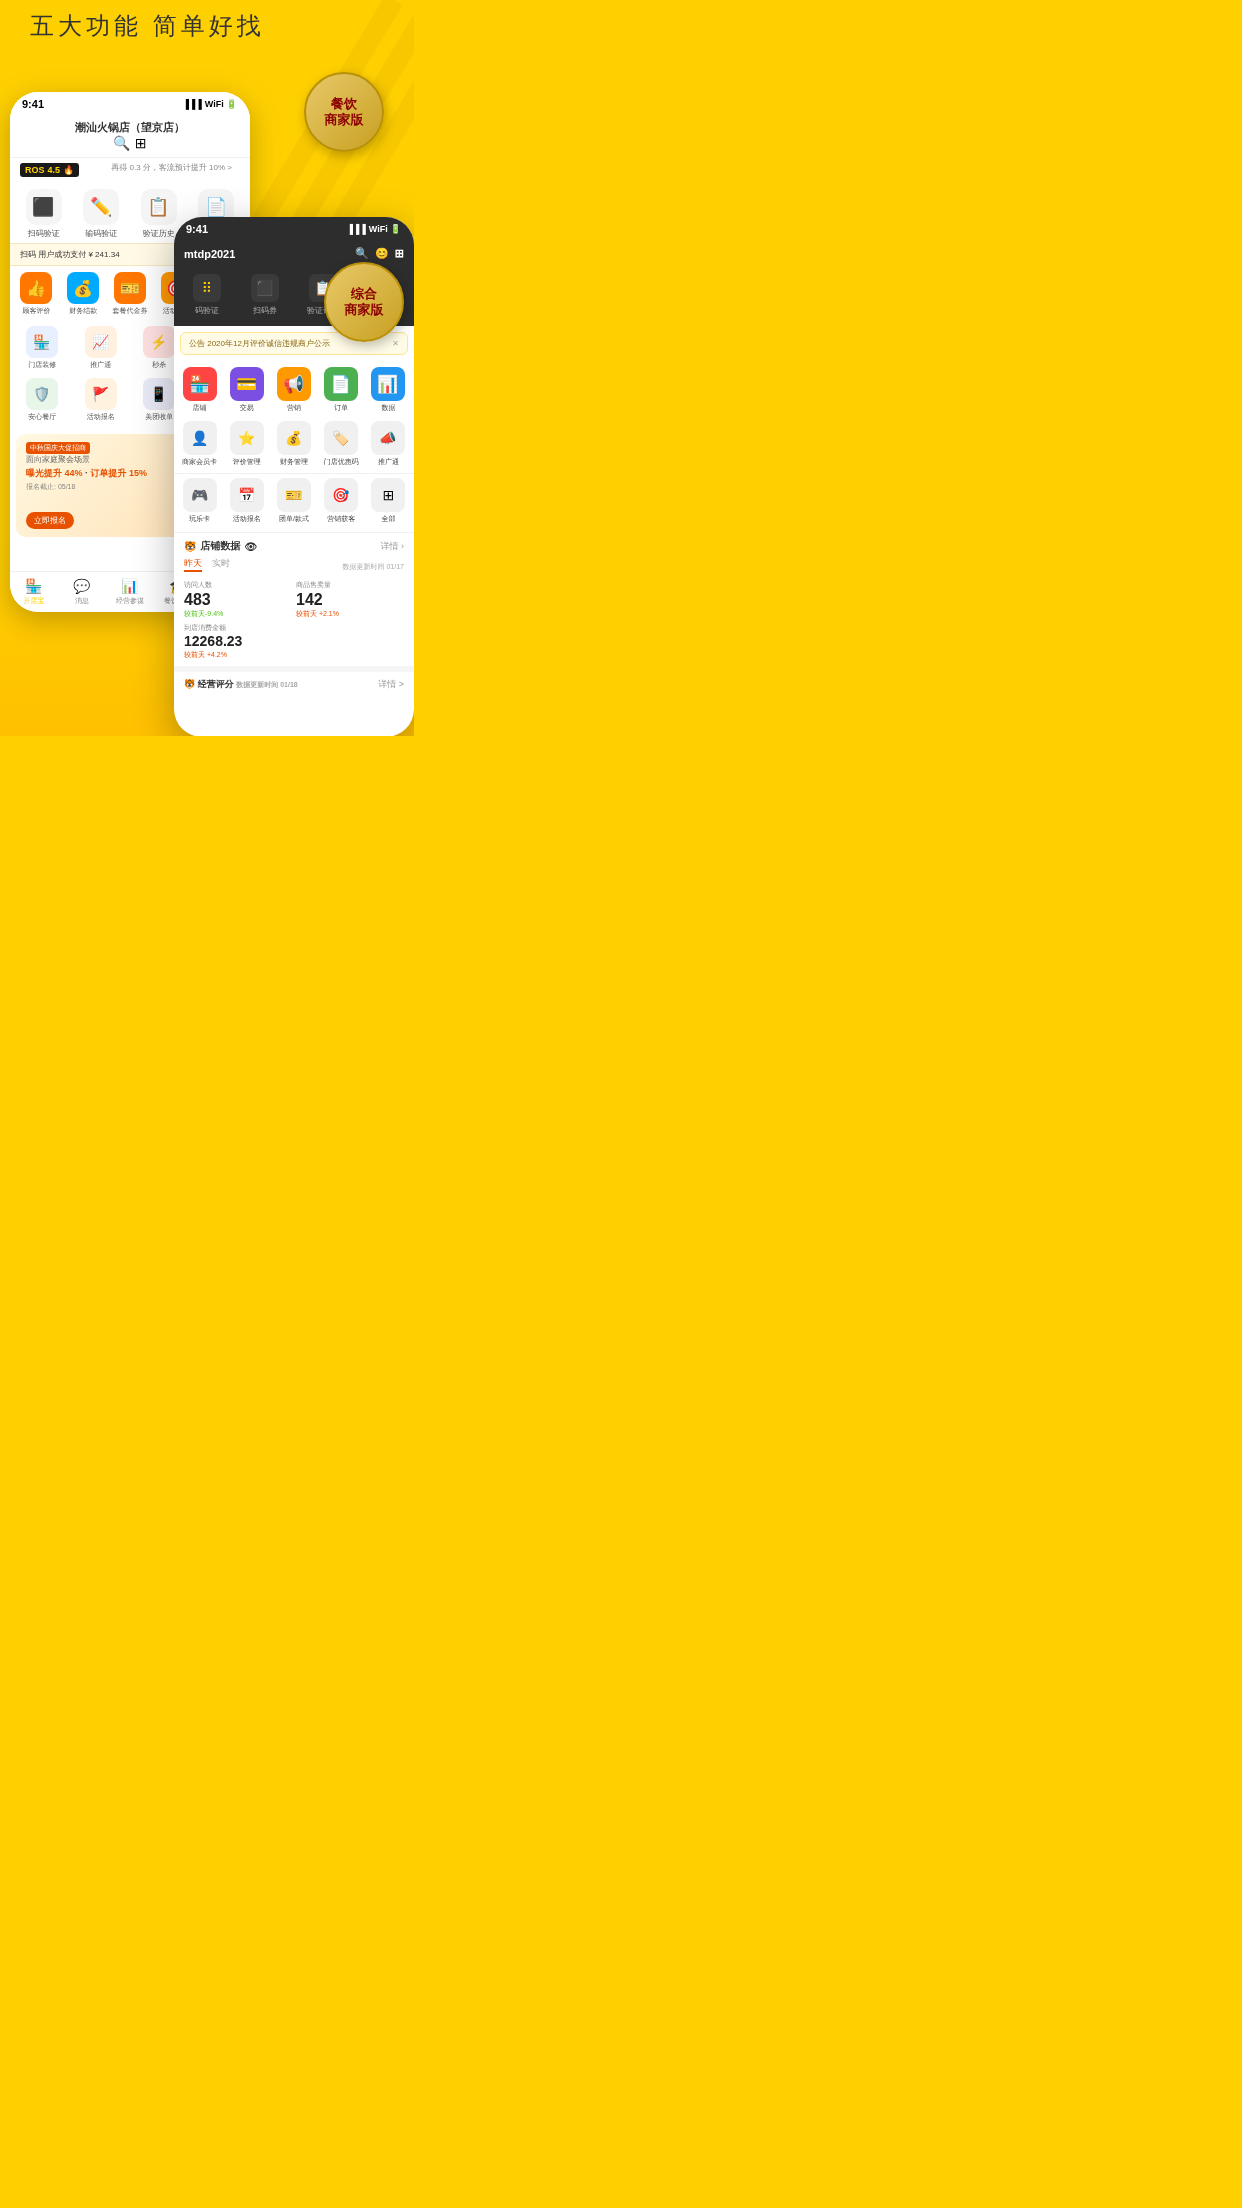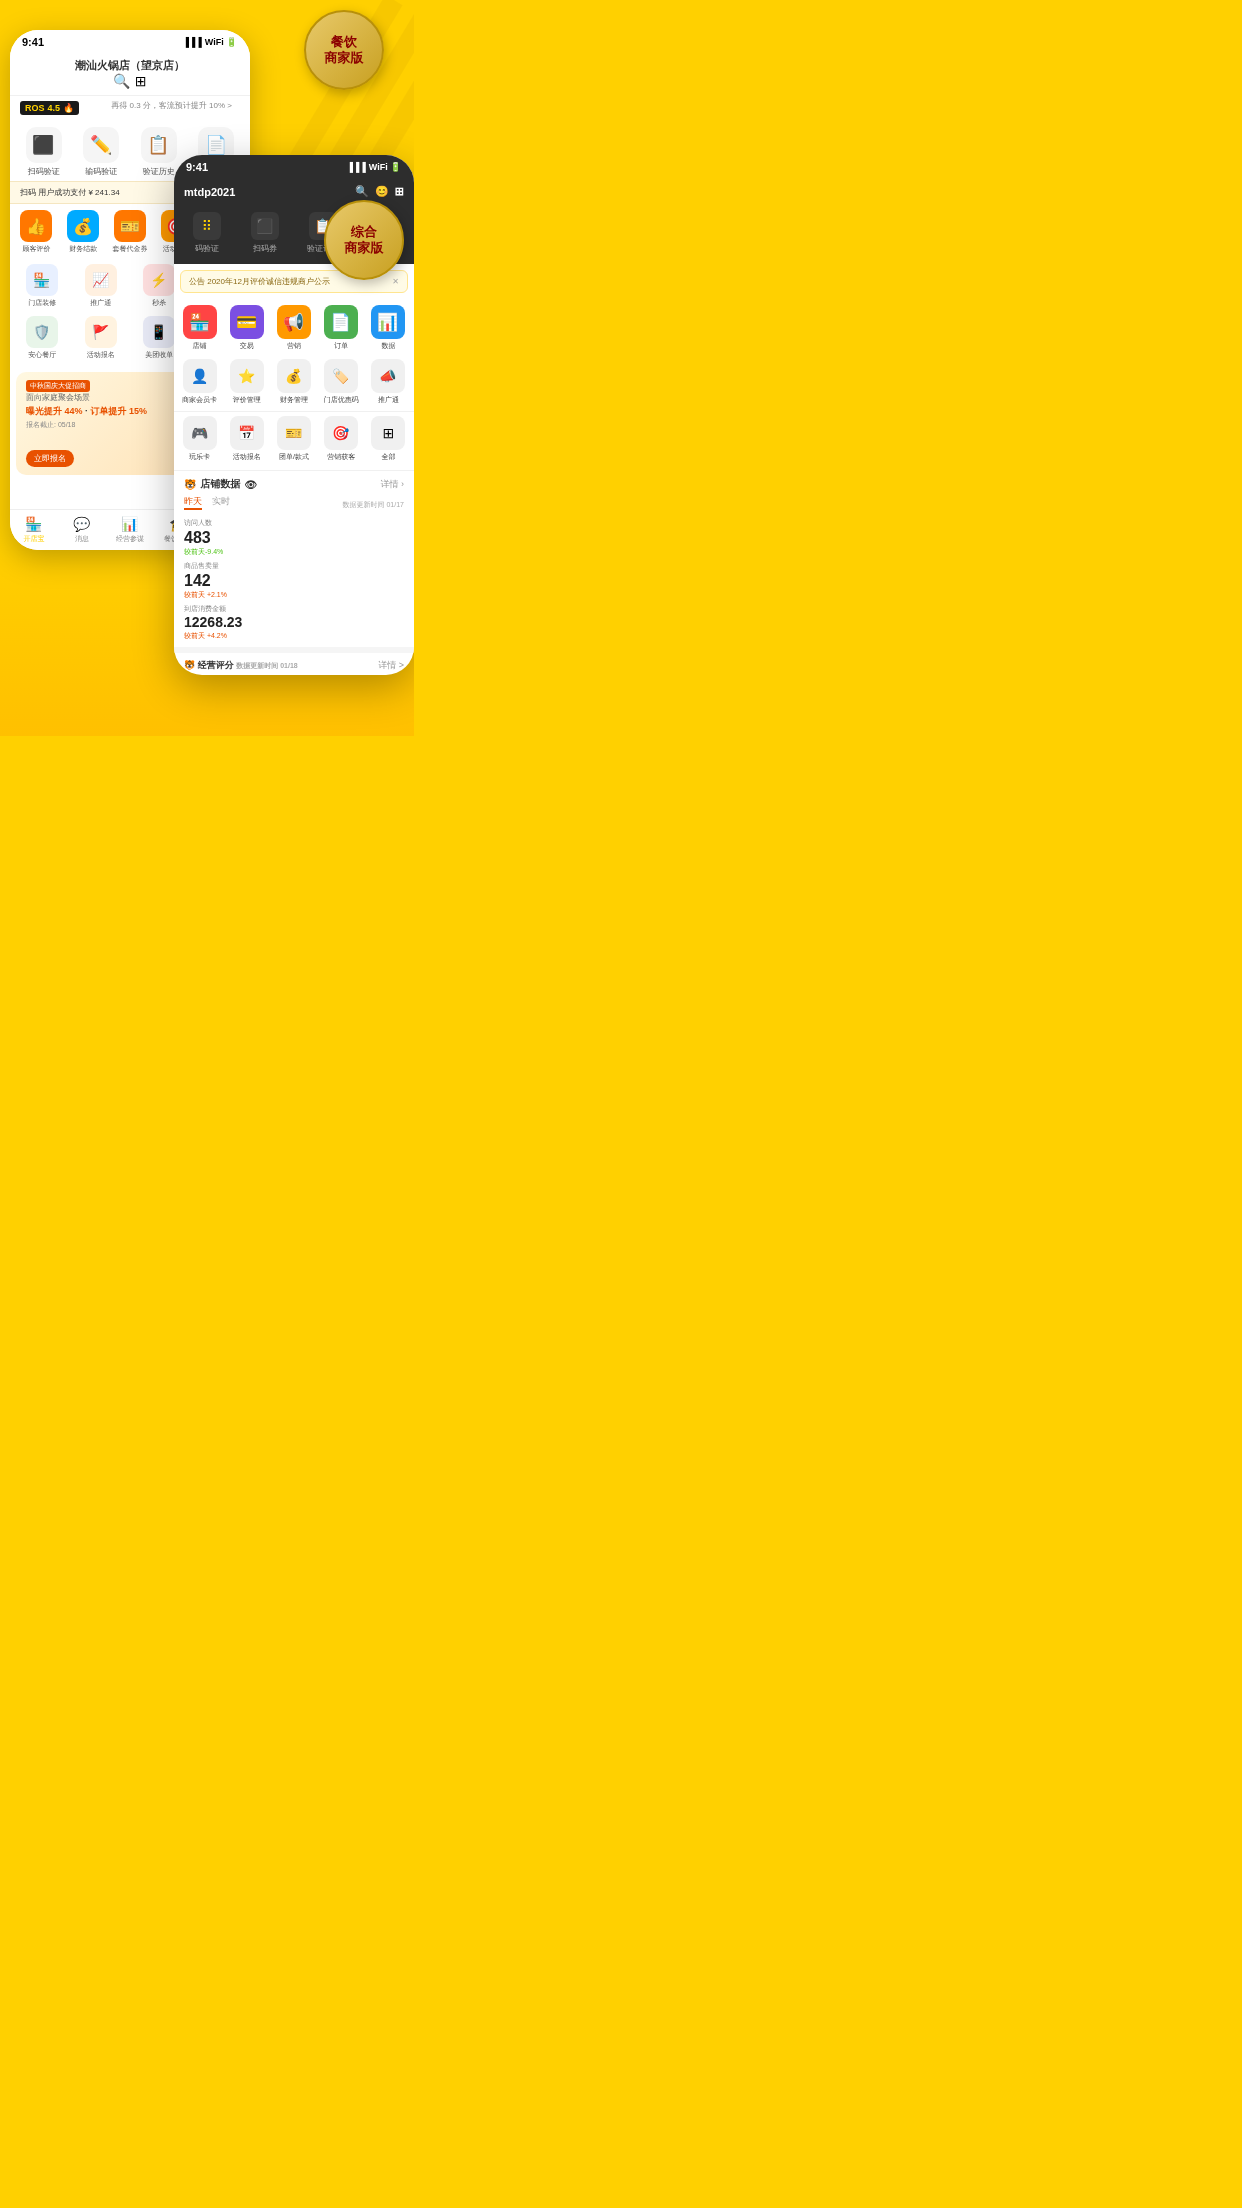--- a/index.html
+++ b/index.html
@@ -366,21 +366,21 @@
       display: flex;
       gap: 10px;
       font-size: 9px;
       margin-bottom: 4px;
     }
     .data-tab.active { color: #e85100; border-bottom: 2px solid #e85100; }
     .data-tab { color: #999; }
     .data-updated { font-size: 7px; color: #aaa; text-align: right; }
     .data-metrics {
       display: grid;
-      grid-template-columns: repeat(1, 1fr);
+      grid-template-columns: repeat(2, 1fr);
       gap: 4px;
       margin-top: 4px;
     }
     .data-metric {
       display: flex;
       flex-direction: column;
     }
     .metric-label { font-size: 7px; color: #888; }
     .metric-value { font-size: 16px; font-weight: 700; color: #222; line-height: 1.2; }
     .metric-change { font-size: 7px; }
@@ -429,20 +429,21 @@
 
 <div class="page-wrapper">
 
   <svg class="bg-pattern" viewBox="0 0 200 300" xmlns="http://www.w3.org/2000/svg">
     <line x1="180" y1="0" x2="0" y2="300" stroke="#cc9900" stroke-width="20"></line>
     <line x1="220" y1="0" x2="40" y2="300" stroke="#cc9900" stroke-width="20"></line>
     <line x1="260" y1="0" x2="80" y2="300" stroke="#cc9900" stroke-width="20"></line>
   </svg>
 
   <div>
+    <div class="hero-subtitle">五大功能  简单好找</div>
   </div>
 
   <div class="phones-area-wrapper">
     <div class="phones-area">
 
       <div class="badge-circle restaurant">
         <span>餐饮</span>
         <span>商家版</span>
       </div>
 

